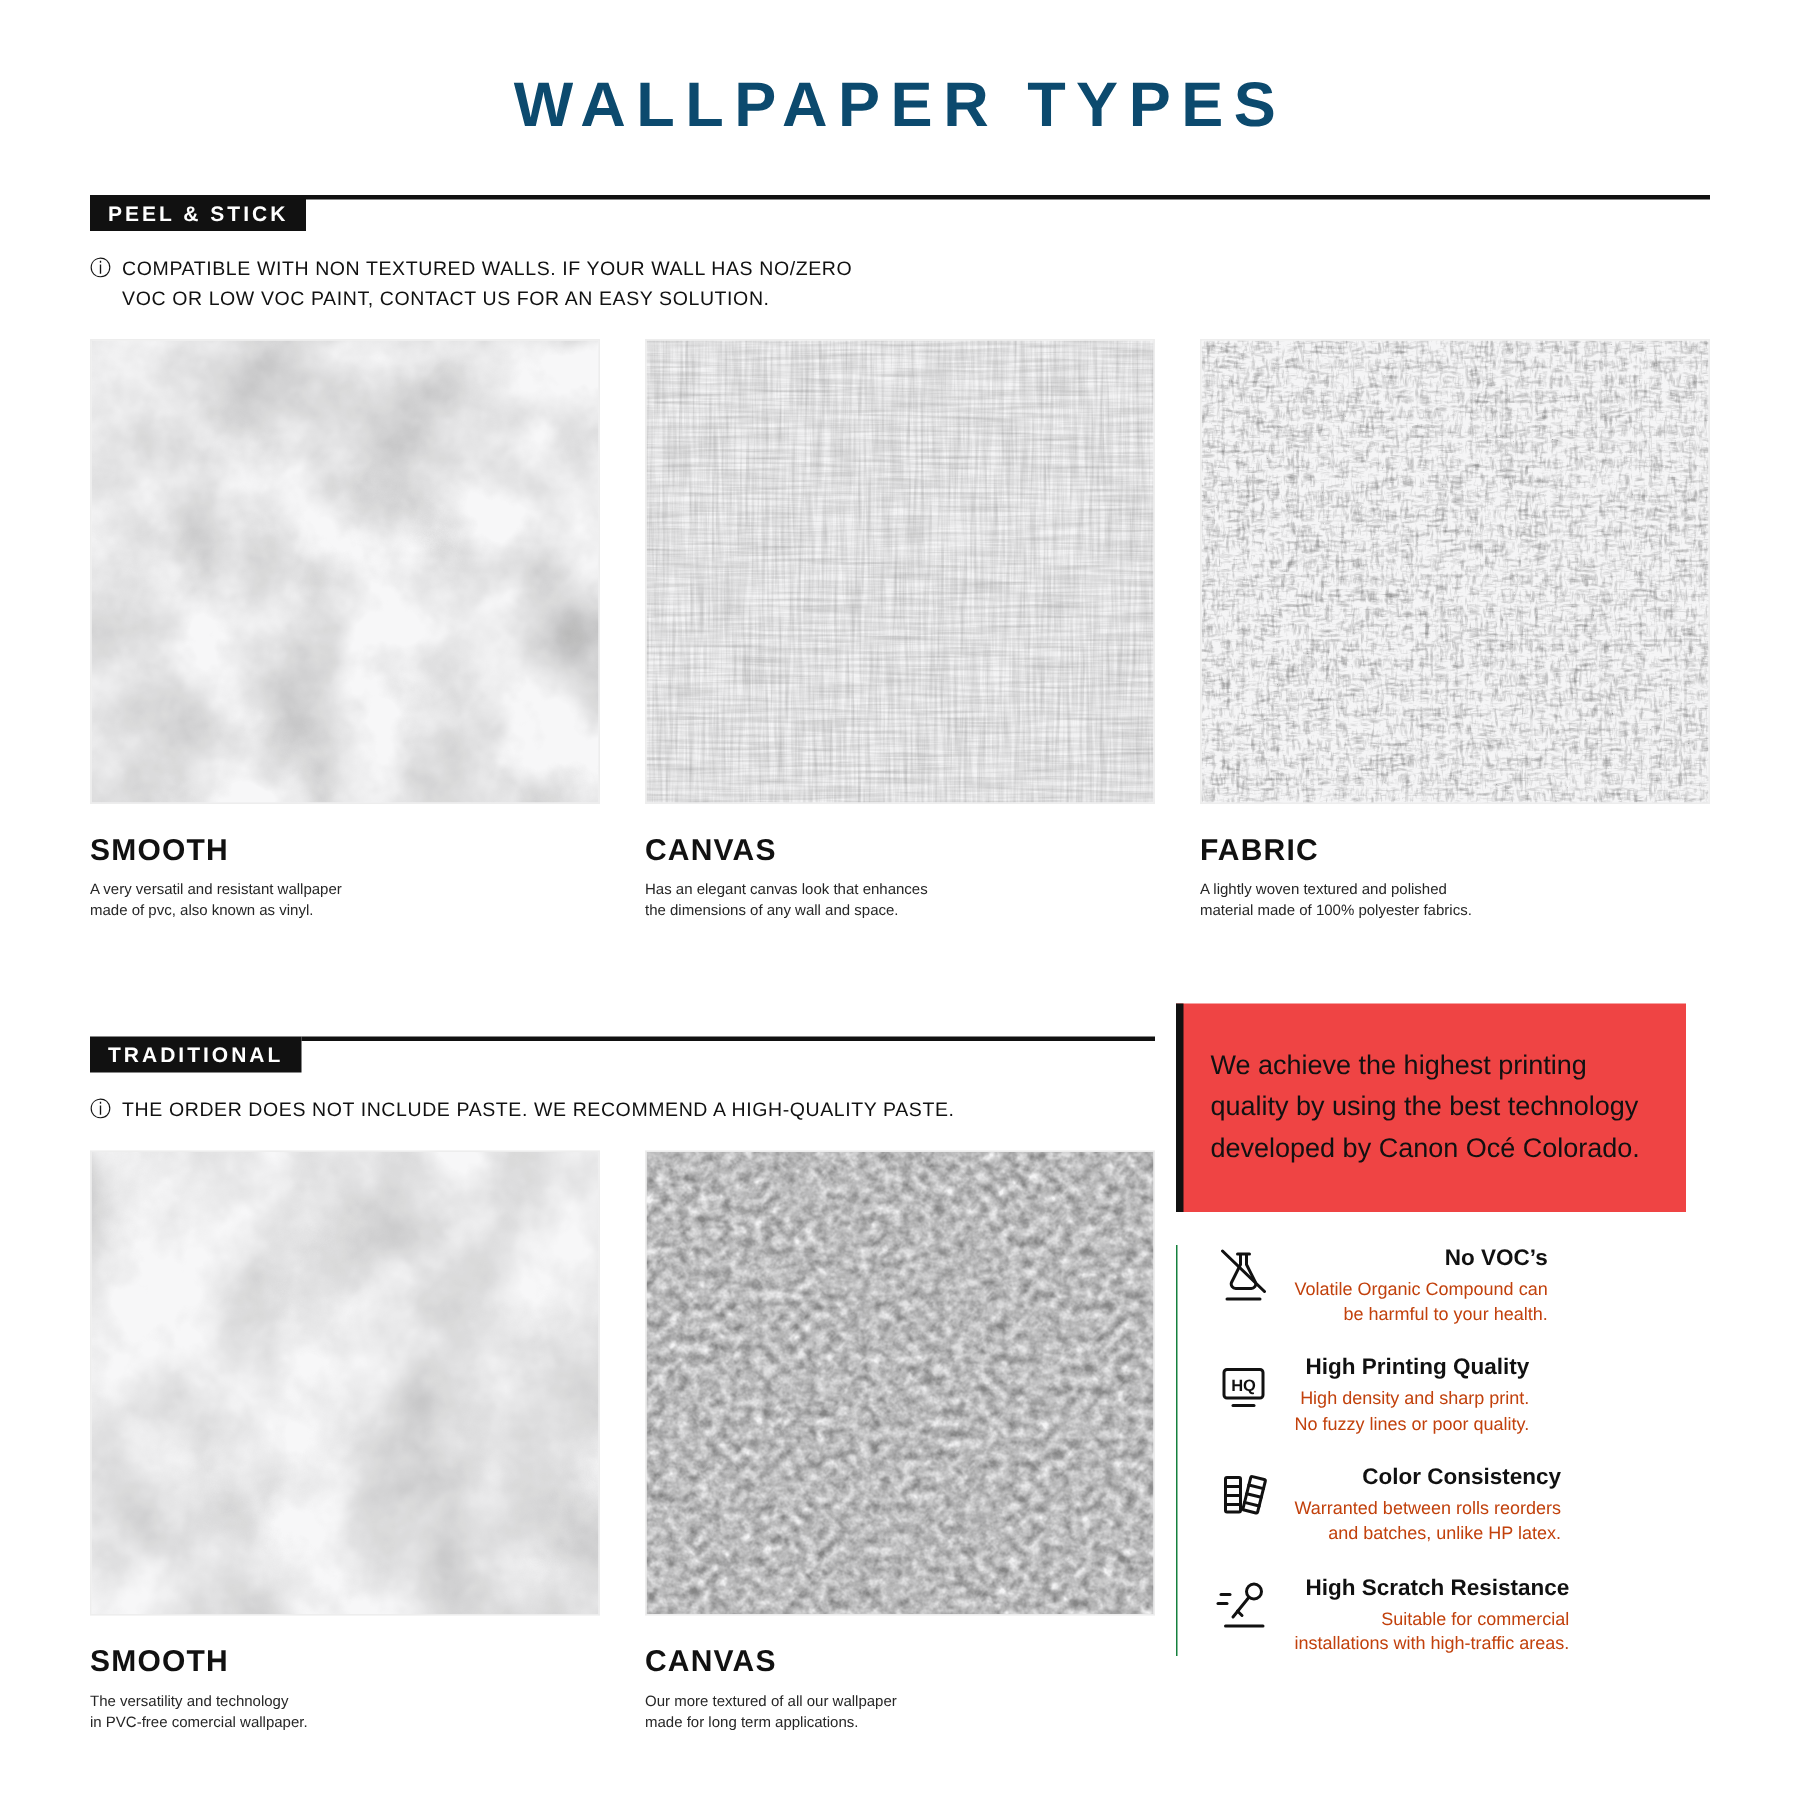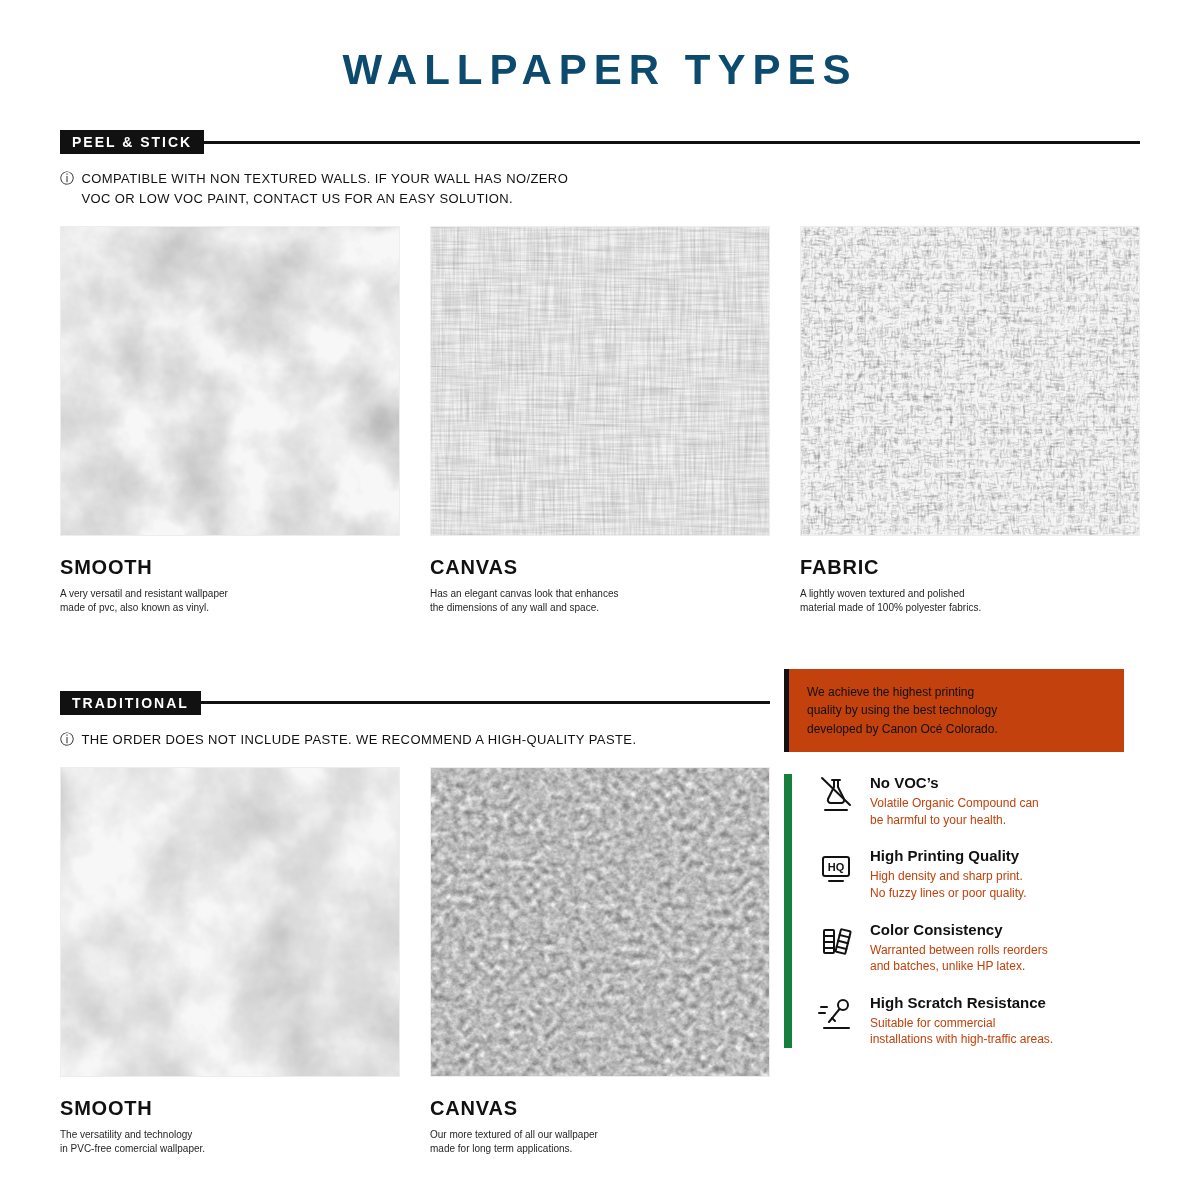--- a/index.html
+++ b/index.html
@@ -3,46 +3,46 @@
 <meta charset="utf-8">
 <style>
   * { margin:0; padding:0; box-sizing:border-box; }
   html,body { width:1200px; height:1200px; background:#ffffff; overflow:hidden;
     font-family:"Liberation Sans", sans-serif; color:#111; }
   .page { width:1200px; height:1200px; padding:0 60px; }
 
   .title { margin-top:46px; text-align:center; font-size:42px; font-weight:700;
     letter-spacing:7px; color:#0c4a6e; }
 
-  .sec-header { display:flex; align-items:center; margin-top:36px; }
+  .sec-header { display:flex; align-items:flex-start; margin-top:36px; }
   .sec-label { background:#111; color:#fff; font-size:14px; font-weight:700;
     letter-spacing:2px; padding:4px 12px; white-space:nowrap; }
   .sec-line { flex:1; height:3px; background:#111; }
 
   .note { margin-top:15px; display:flex; gap:7px; font-size:13px; letter-spacing:0.4px;
     line-height:1.5; color:#111; }
   .note .txt { white-space:pre-line; }
   .info-icon { font-size:14px; line-height:1.4; }
 
   .grid3 { margin-top:18px; display:grid; grid-template-columns:repeat(3,1fr); gap:30px; }
   .grid2 { margin-top:18px; display:grid; grid-template-columns:340px 340px; gap:30px; }
 
   .swatch { height:310px; background:#f6f6f7; border:1px solid #ededed; overflow:hidden; }
   .swatch svg { display:block; width:100%; height:100%; }
   .swatch-name { margin-top:20px; font-size:20px; font-weight:700; letter-spacing:0.8px; }
   .swatch-desc { margin-top:8px; font-size:10px; color:#262626; line-height:1.38;
     white-space:pre-line; }
 
   .bottom { margin-top:40px; display:grid; grid-template-columns:710px 340px; gap:14px; }
 
-  .quality-box { margin-top:14px; background:#c2410c; border-left:5px solid #111;
-    padding:14px 18px; font-size:12px; line-height:1.55; white-space:pre-line; }
-
-  .features { margin-top:22px; border-left:8px solid #15803d; padding-left:24px;
-    display:flex; flex-direction:column; gap:19px; }
+  .quality-box { margin-top:14px; background:#ef4444; border-left:5px solid #111;
+    padding:28px 18px; font-size:18px; line-height:1.55; white-space:pre-line; }
+
+  .features { margin-top:22px; border-left:1px solid #15803d; padding-left:24px;
+    display:flex; flex-direction:column; gap:19px;text-align:right; }
   .feature { display:flex; gap:14px; }
   .f-icon { width:40px; height:40px; flex:none; }
   .f-icon svg { display:block; width:40px; height:40px; }
   .f-title { font-size:15px; font-weight:700; }
   .f-desc { margin-top:4px; font-size:12px; color:#c2410c; line-height:1.38;
     white-space:pre-line; }
 
   .ic { stroke:#111; stroke-width:2; fill:none; stroke-linecap:round; stroke-linejoin:round; }
 </style>
 </head>

